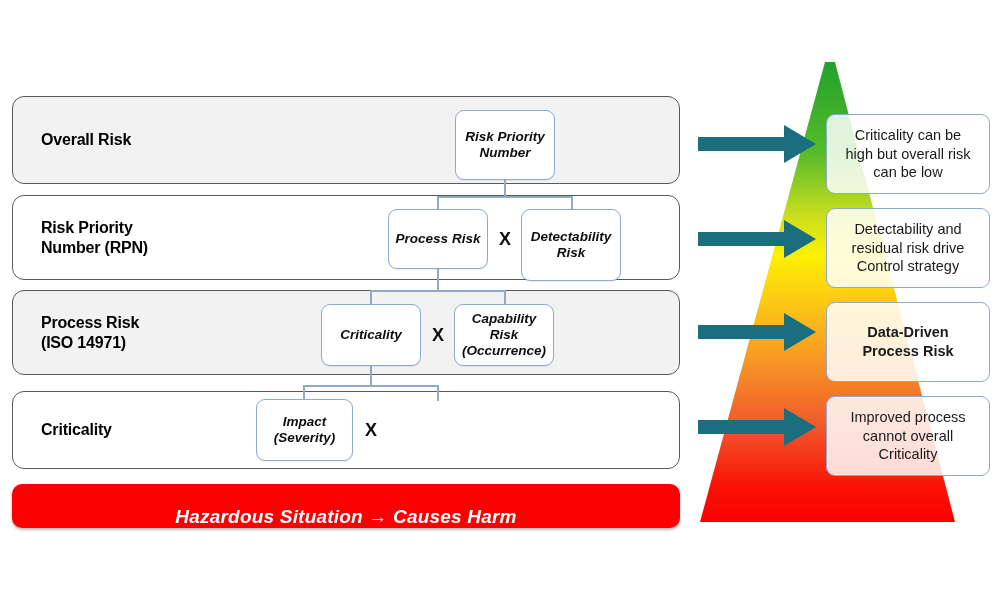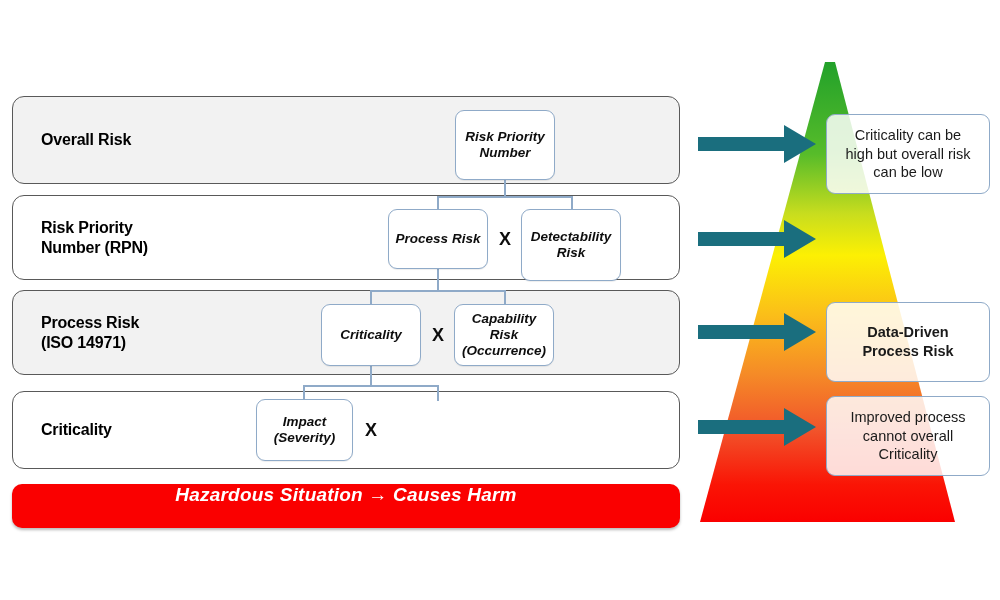--- a/index.html
+++ b/index.html
@@ -84,21 +84,21 @@
   .conn.h { height: 1.6px; }
 
   
   #hazard-banner {
     position: absolute;
     left: 12px;
     width: 668px;
     background: #fa0000;
     border-radius: 10px;
     display: flex;
-    align-items: flex-start;
+    align-items: flex-end;
     justify-content: center;
     box-shadow: 0 2px 3px rgba(0,0,0,0.28);
   }
   #hazard-banner .label {
     color: #ffffff;
     font-style: italic;
     font-weight: bold;
     font-size: 19px;
     letter-spacing: 0.2px;
   }
@@ -172,20 +172,25 @@
   </svg>
   <svg class="arrow" style="left:698px; top:408px; width:118px; height:38px;" viewBox="0 0 118 38">
     <path d="M0,12 L86,12 L86,0 L118,19 L86,38 L86,26 L0,26 Z" fill="#1a6e7e"></path>
   </svg>
 
   <div class="callout" style="left:826px; top:106px; width:164px; height:80px;">
     <span>Criticality can be
 high but overall risk
 can be low</span>
   </div>
+  <div class="callout" style="left:826px; top:200px; width:164px; height:80px;">
+    <span>Detectability and
+residual risk drive
+Control strategy</span>
+  </div>
   <div class="callout" style="left:826px; top:294px; width:164px; height:80px;font-weight:bold;">
     <span>Data-Driven
 Process Risk</span>
   </div>
   <div class="callout" style="left:826px; top:388px; width:164px; height:80px;">
     <span>Improved process
 cannot overall
 Criticality</span>
   </div>
 

